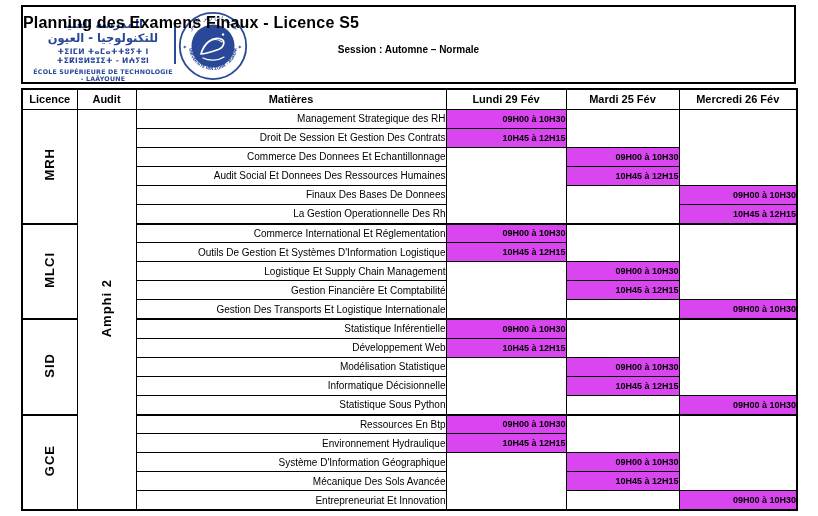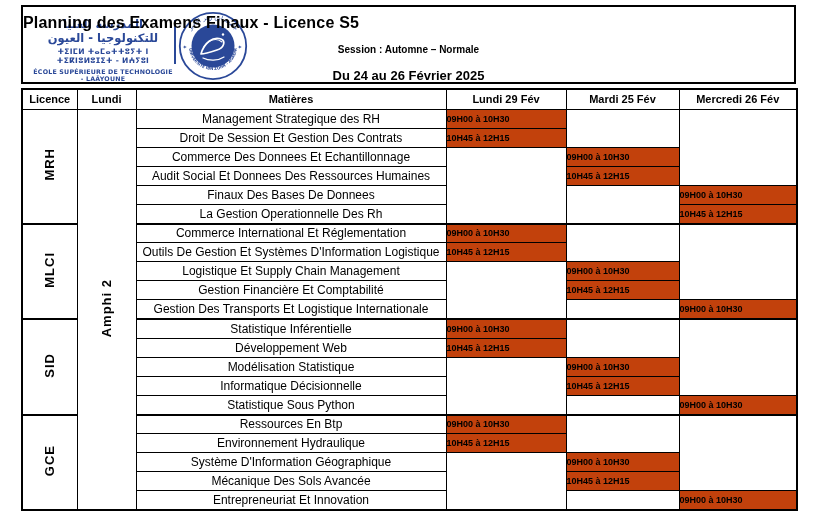--- a/index.html
+++ b/index.html
@@ -41,25 +41,25 @@
     position:absolute;left:21px;top:88px;width:775px;height:423px;
     border-collapse:collapse;table-layout:fixed;border:2px solid #000;
   }
   table.planning th,table.planning td{
     border:1px solid #000;padding:0;box-sizing:border-box;overflow:hidden;
   }
   thead tr{height:20px;}
   thead th{font-size:11px;font-weight:bold;text-align:center;background:#fff;}
   tbody tr{height:19px;}
   td.subject{
-    text-align:center;padding-left:9px;font-size:12px;border-right:2px solid #000;
+    text-align:right;padding-left:9px;font-size:10px;border-right:2px solid #000;
     white-space:nowrap;
   }
   td.timeslot{
-    background:#c2410c;font-size:9px;font-weight:bold;text-align:left;
+    background:#d946ef;font-size:9px;font-weight:bold;text-align:right;
   }
   td.licence,td.lieu{
     text-align:center;vertical-align:middle;font-weight:bold;font-size:13px;
   }
   .vtext{
     writing-mode:vertical-rl;transform:rotate(180deg);display:inline-block;
     letter-spacing:1px;white-space:nowrap;
   }
   tr.group-first td{border-top:2px solid #000;}
 </style>
@@ -93,37 +93,36 @@
       <path d="M 23,43 C 26,32 35,25 43,28 C 48,30 46,37 39,39 C 33,41 27,43 23,43" fill="none" stroke="#ffffff" stroke-width="1.7" stroke-linecap="round"></path>
       <path d="M 26,36 C 30,29 38,26 44,31" fill="none" stroke="#ffffff" stroke-width="1.1" stroke-linecap="round"></path>
       <circle cx="45" cy="23.5" r="1.2" fill="#ffffff"></circle>
       <path d="M 25,47 C 31,50 40,50 46,46" fill="none" stroke="#ffffff" stroke-width="1.2" stroke-linecap="round"></path>
     </g>
   </svg>
 
   <div class="titles">
     <div class="page-title">Planning des Examens Finaux - Licence S5</div>
     <div class="session-line">Session : Automne – Normale</div>
-    <div class="dates-line">Du 24  au 26 Février 2025</div>
   </div>
 </div>
 
 <table class="planning">
   <colgroup>
     <col style="width:55px">
       <col style="width:59px">
       <col style="width:310px">
     <col style="width:120px">
       <col style="width:113px">
       <col style="width:118px">
   </colgroup>
   <thead>
     <tr>
       <th>Licence</th>
-      <th>Lundi</th>
+      <th>Audit</th>
       <th>Matières</th>
       <th>Lundi 29 Fév</th>
       <th>Mardi 25 Fév</th>
       <th>Mercredi 26 Fév</th>
     </tr>
   </thead>
   <tbody>
       <tr>
         <td class="licence" rowspan="6"><span class="vtext">MRH</span></td>
         <td class="lieu" rowspan="21"><span class="vtext">Amphi 2</span></td>

